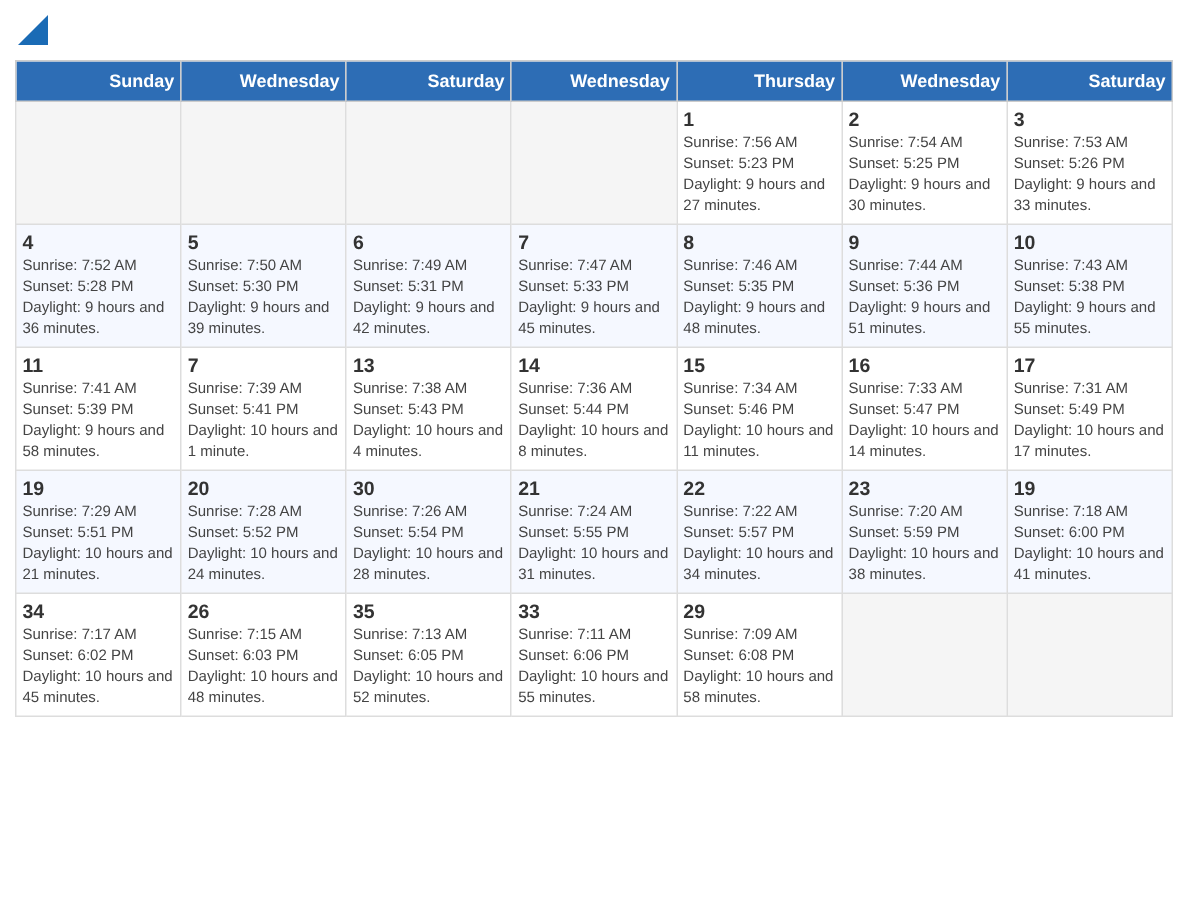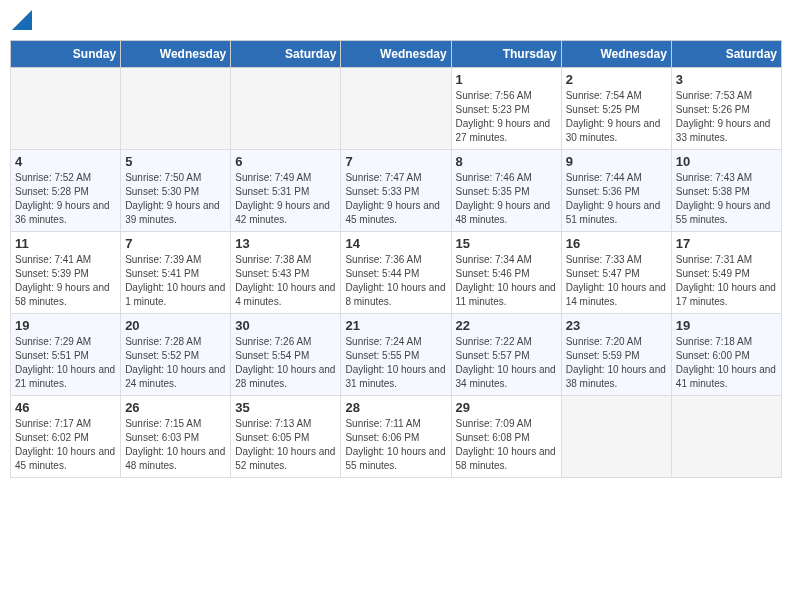--- a/index.html
+++ b/index.html
@@ -223,33 +223,33 @@
           <div class="day-number">23</div>
           <div class="day-info">Sunrise: 7:20 AM<br>Sunset: 5:59 PM<br>Daylight: 10 hours and 38 minutes.</div>
         </td>
         <td>
           <div class="day-number">19</div>
           <div class="day-info">Sunrise: 7:18 AM<br>Sunset: 6:00 PM<br>Daylight: 10 hours and 41 minutes.</div>
         </td>
       </tr>
       <tr>
         <td>
-          <div class="day-number">46</div>
+          <div class="day-number">34</div>
           <div class="day-info">Sunrise: 7:17 AM<br>Sunset: 6:02 PM<br>Daylight: 10 hours and 45 minutes.</div>
         </td>
         <td>
           <div class="day-number">26</div>
           <div class="day-info">Sunrise: 7:15 AM<br>Sunset: 6:03 PM<br>Daylight: 10 hours and 48 minutes.</div>
         </td>
         <td>
           <div class="day-number">35</div>
           <div class="day-info">Sunrise: 7:13 AM<br>Sunset: 6:05 PM<br>Daylight: 10 hours and 52 minutes.</div>
         </td>
         <td>
-          <div class="day-number">28</div>
+          <div class="day-number">33</div>
           <div class="day-info">Sunrise: 7:11 AM<br>Sunset: 6:06 PM<br>Daylight: 10 hours and 55 minutes.</div>
         </td>
         <td>
           <div class="day-number">29</div>
           <div class="day-info">Sunrise: 7:09 AM<br>Sunset: 6:08 PM<br>Daylight: 10 hours and 58 minutes.</div>
         </td>
         <td class="empty"></td>
         <td class="empty"></td>
       </tr>
     </tbody>

